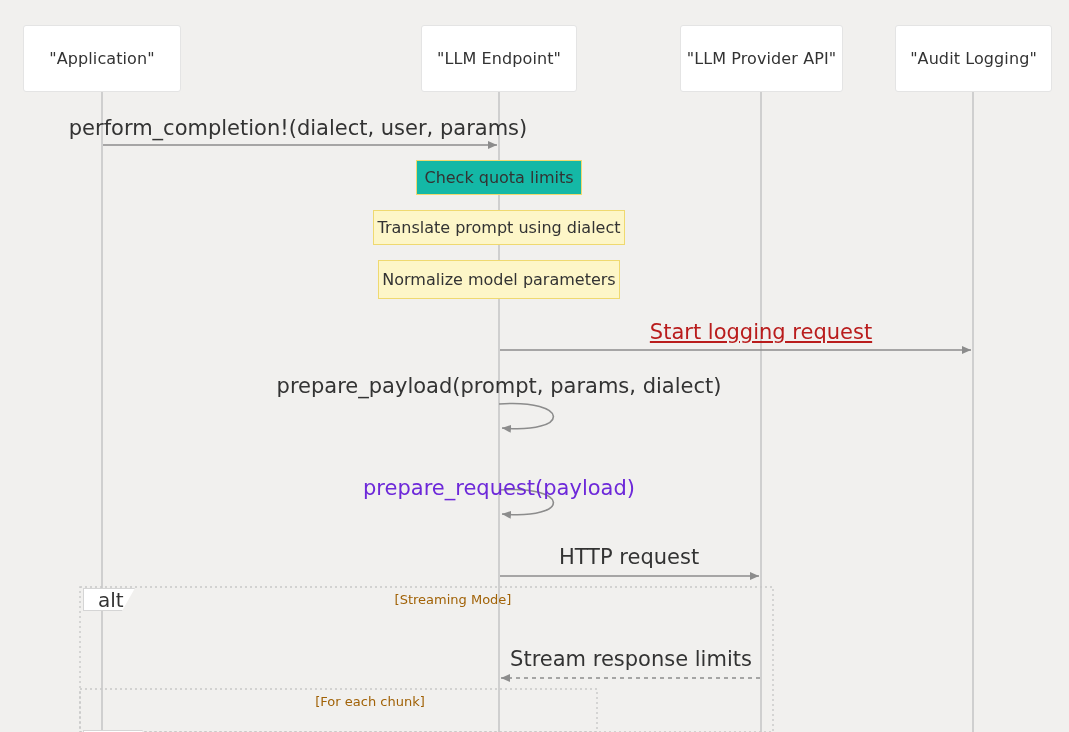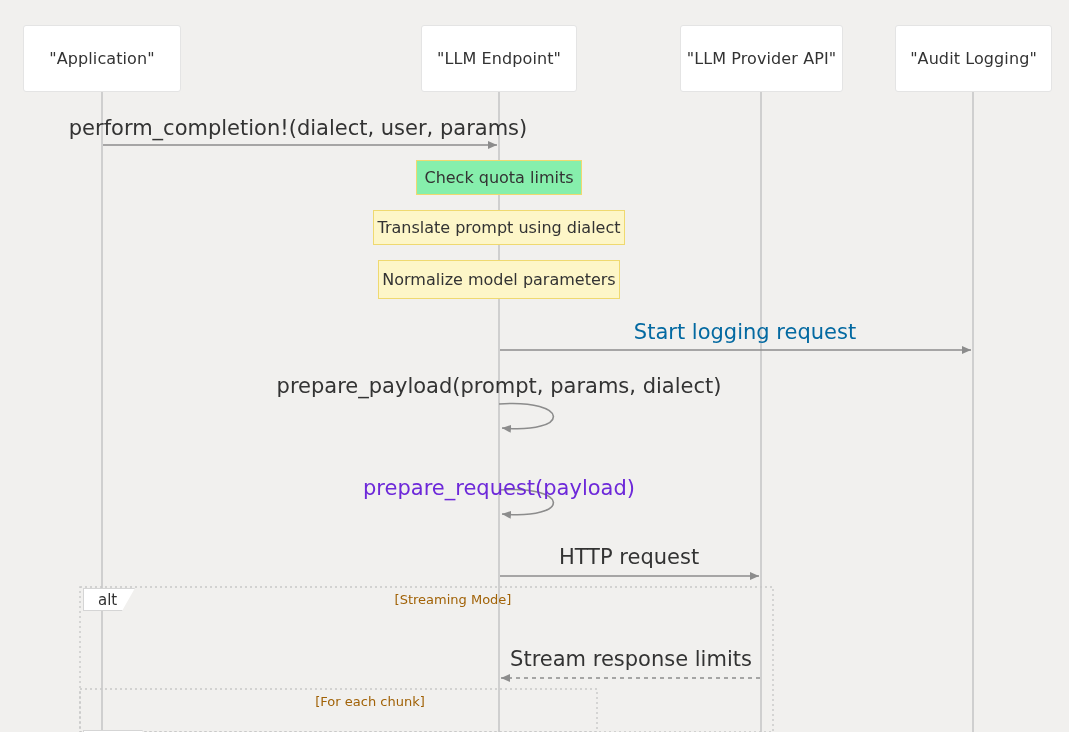--- a/index.html
+++ b/index.html
@@ -60,21 +60,21 @@
     white-space: nowrap;
     text-align: center;
     transform: translateX(-50%);
   }
   .frag-label {
     position: absolute;
     background: #ffffff;
     border: 1px solid #d5d5d5;
     border-right: none;
     color: #333333;
-    font-size: 15px;
+    font-size: 20px;
     box-sizing: border-box;
     display: flex;
     align-items: center;
     padding-left: 14px;
     padding-right: 16px;
     -webkit-clip-path: polygon(0 0, 100% 0, calc(100% - 13px) 100%, 0 100%);
     clip-path: polygon(0 0, 100% 0, calc(100% - 13px) 100%, 0 100%);
   }
   .frag-cond {
     position: absolute;
@@ -127,34 +127,34 @@
       </div>
       <div class="participant-box" style="left: 680px; top: 25px; width: 163px; height: 67px;">
         <span>"LLM Provider API"</span>
       </div>
       <div class="participant-box" style="left: 895px; top: 25px; width: 157px; height: 67px;">
         <span>"Audit Logging"</span>
       </div>
     </div>
 
   <div id="notes-layer">
-      <div class="note-box" style="left: 416px; top: 160px; width: 166px; height: 35px; background: #86efac; border-color: rgb(239, 217, 112);">
+      <div class="note-box" style="left: 416px; top: 160px; width: 166px; height: 35px; background: #14b8a6; border-color: rgb(239, 217, 112);">
         <span>Check quota limits</span>
       </div>
       <div class="note-box" style="left: 373px; top: 210px; width: 252px; height: 35px; background: rgb(253, 246, 200); border-color: rgb(239, 217, 112);">
         <span>Translate prompt using dialect</span>
       </div>
       <div class="note-box" style="left: 378px; top: 260px; width: 242px; height: 39px; background: rgb(253, 246, 200); border-color: rgb(239, 217, 112);">
         <span>Normalize model parameters</span>
       </div>
     </div>
 
   <div id="labels-layer">
       <div class="msg-label" style="left: 298px; top: 116px; color: rgb(51, 51, 51);">perform_completion!(dialect, user, params)</div>
-      <div class="msg-label" style="left: 745px; top: 320px; color: #0369a1;">Start logging request</div>
+      <div class="msg-label" style="left: 761px; top: 320px; color: #b91c1c; text-decoration: underline;">Start logging request</div>
       <div class="msg-label" style="left: 499px; top: 374px; color: rgb(51, 51, 51);">prepare_payload(prompt, params, dialect)</div>
       <div class="msg-label" style="left: 499px; top: 476px; color: #6d28d9;">prepare_request(payload)</div>
       <div class="msg-label" style="left: 629px; top: 545px; color: rgb(51, 51, 51);">HTTP request</div>
       <div class="msg-label" style="left: 631px; top: 647px; color: rgb(51, 51, 51);">Stream response limits</div>
     </div>
 
   <div id="fragment-labels-layer">
       <div class="frag-label" style="left: 83px; top: 588px; width: 52px; height: 23px;">alt</div>
       <div class="frag-cond" style="left: 453px; top: 592px;">[Streaming Mode]</div>
       <div class="frag-label" style="left: 83px; top: 690px; width: 60px; height: 23px; margin-top: 40px;">loop</div>

